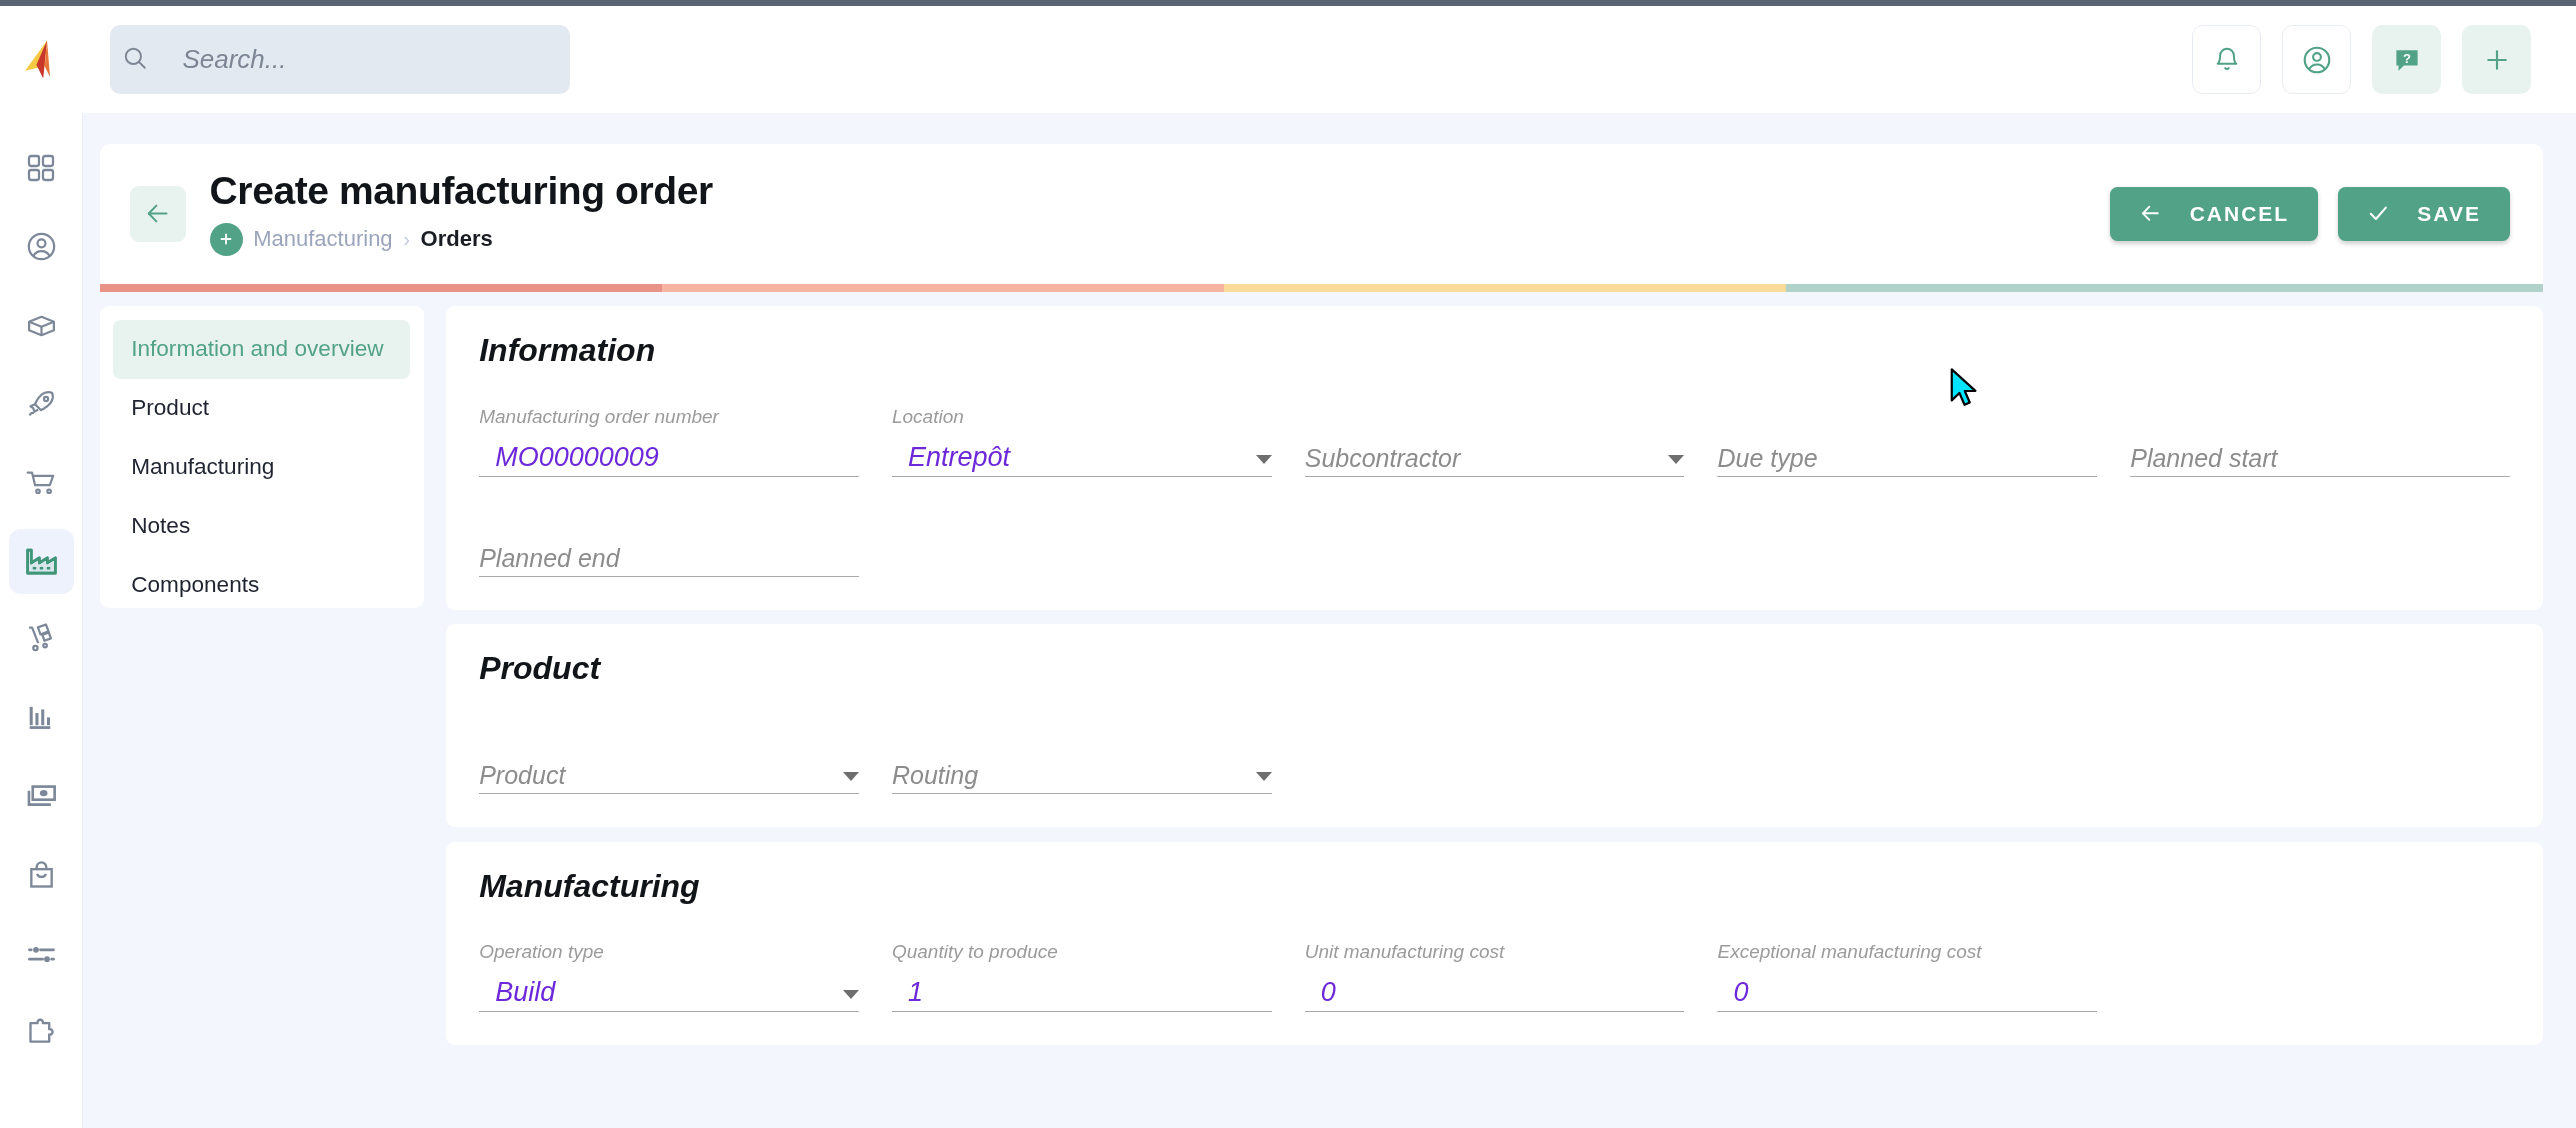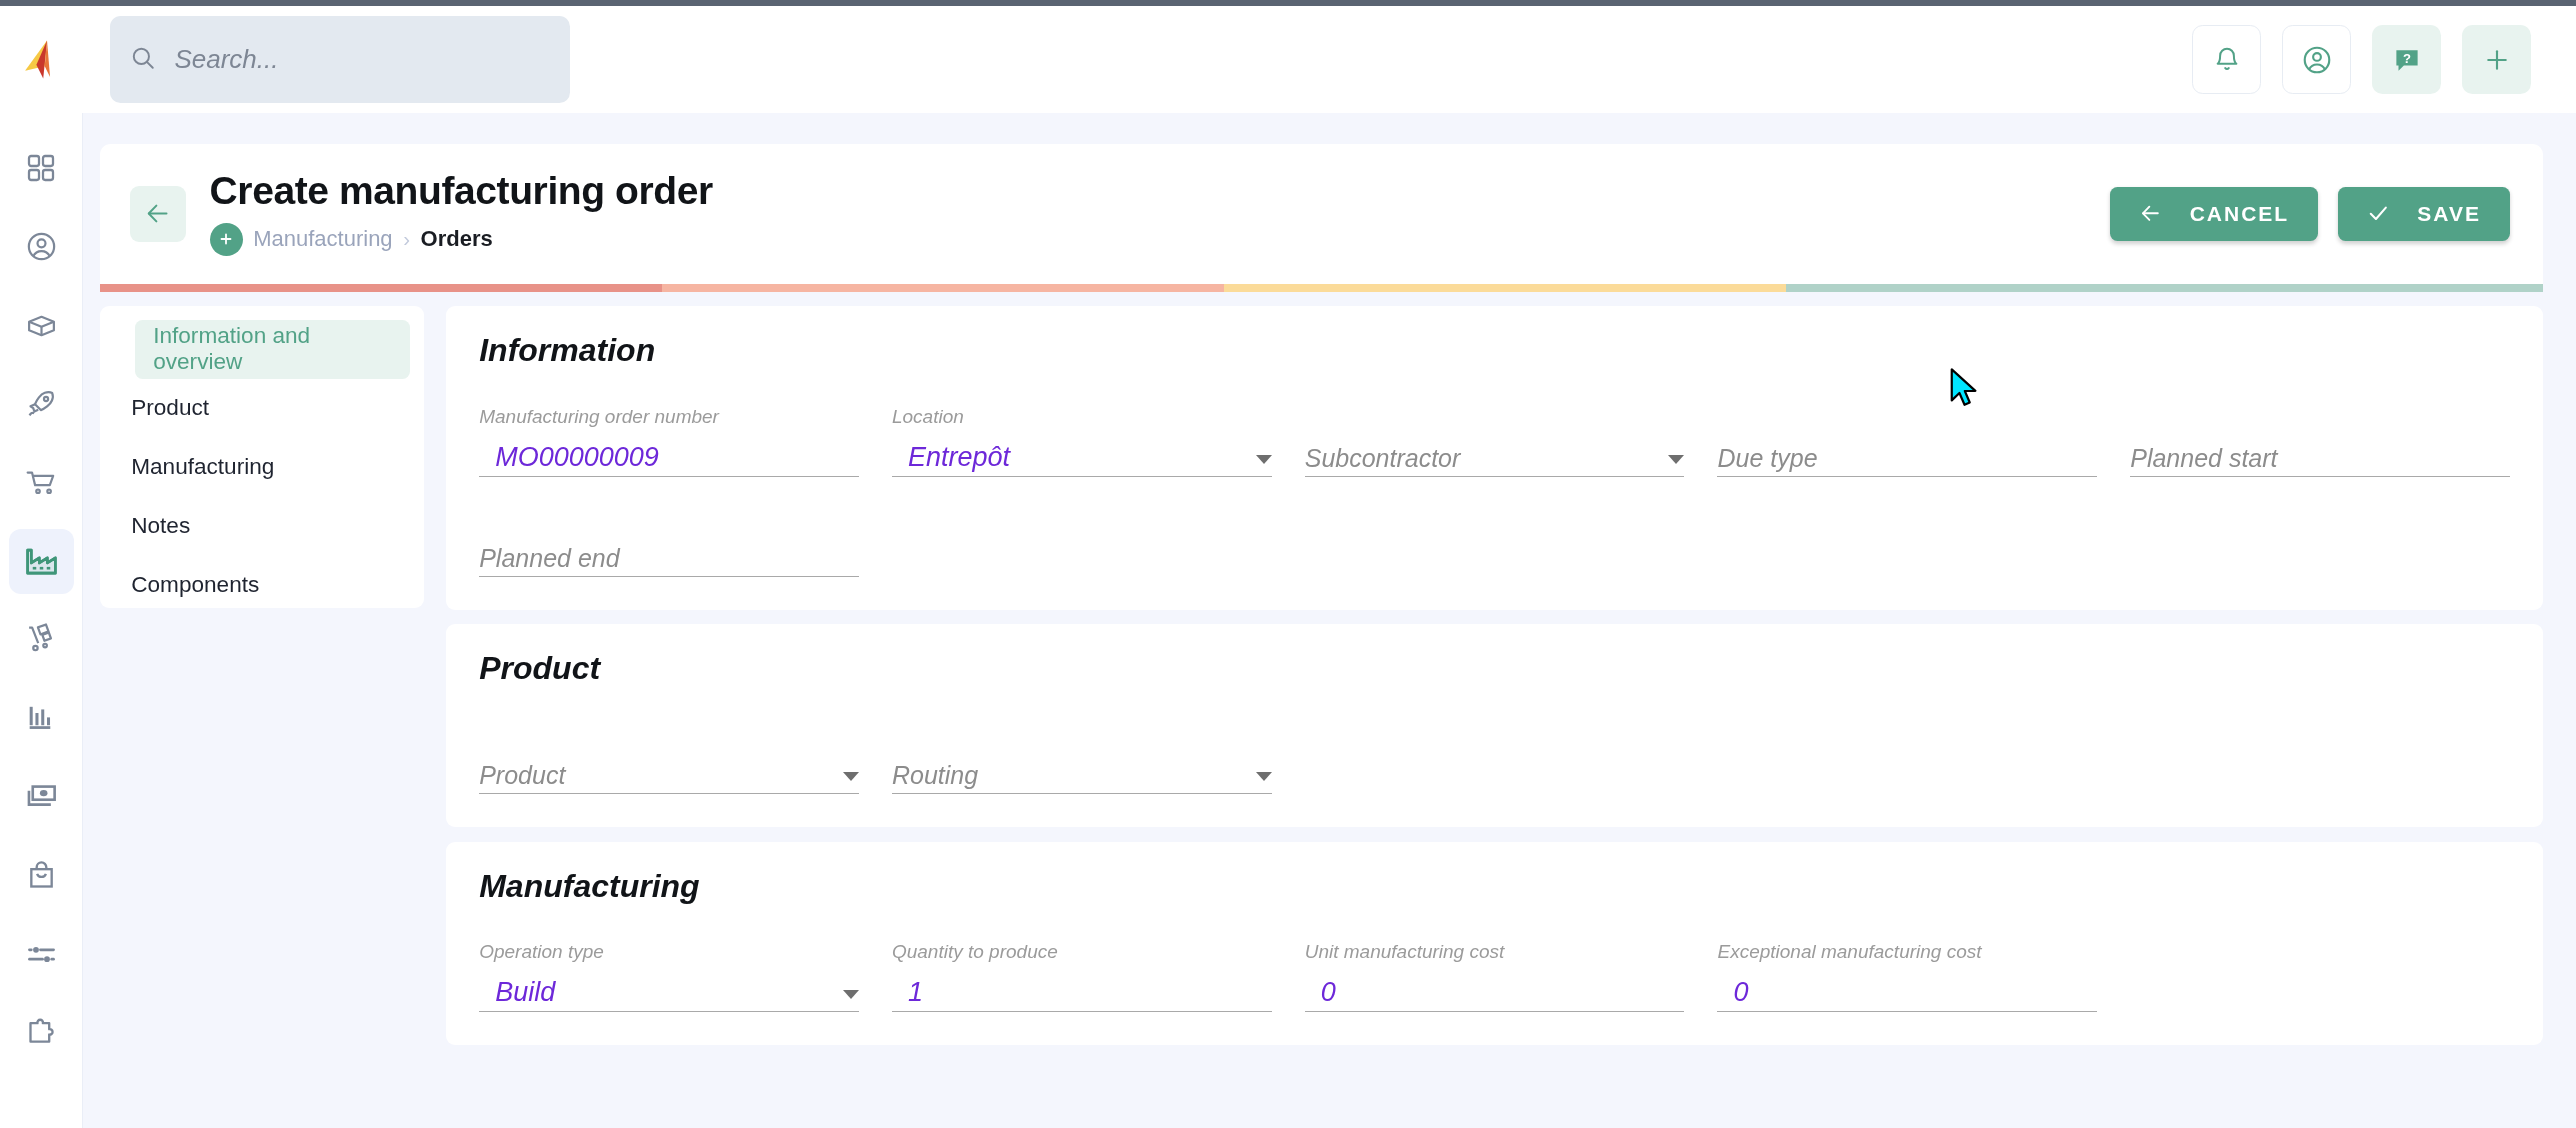--- a/index.html
+++ b/index.html
@@ -25,26 +25,26 @@
     width: 2576px; height: 107px;
     background: #ffffff;
     display: flex; align-items: center;
   }
   .logo-wrap {
     width: 90px; height: 107px;
     display: flex; align-items: center; justify-content: center;
   }
   .search-box {
     margin-left: 20.4px;
-    width: 460px; height: 87px;
+    width: 460px; height: 69px;
     background: #e3e9f0;
     border-radius: 10.6px;
     display: flex; align-items: center;
-    padding: 0 20px;
-    gap: 18px;
+    padding: 0 12px;
+    gap: 34px;
   }
   .search-box .ph {
     font-size: 26px; color: #7d8694; font-style: italic;
     font-family: "Liberation Sans", sans-serif;
   }
   .topbar-actions {
     margin-left: auto; margin-right: 45px;
     display: flex; align-items: center; gap: 21px;
   }
   .icon-btn {
@@ -141,21 +141,21 @@
     border-radius: 9px;
     padding: 13.6px 13.6px 24px 13.6px;
     height: 302px; flex: 0 0 auto;
   }
   .nav-item {
     height: 59px; border-radius: 7.5px;
     display: flex; align-items: center;
     padding: 0 18px;
     font-size: 22.6px; color: #1f2430;
   }
-  .nav-item.active { background: #e8f3ef; color: #52a287; margin-left: 22px; }
+  .nav-item.active { background: #e8f3ef; color: #52a287; }
 
   .panels { flex: 1 1 auto; display: flex; flex-direction: column; gap: 14.3px; }
   .panel {
     background: #ffffff; border-radius: 9px;
     padding: 26px 33px 33px 33px;
     font-style: italic;
   }
   .panel-title {
     font-size: 32px; font-weight: bold; color: #111418;
     font-family: "Liberation Sans Narrow", "Liberation Sans", sans-serif;

